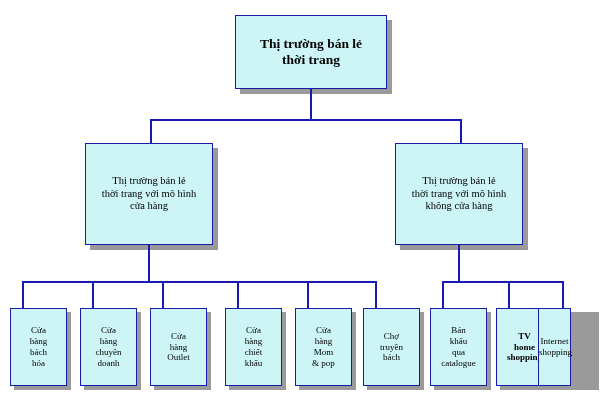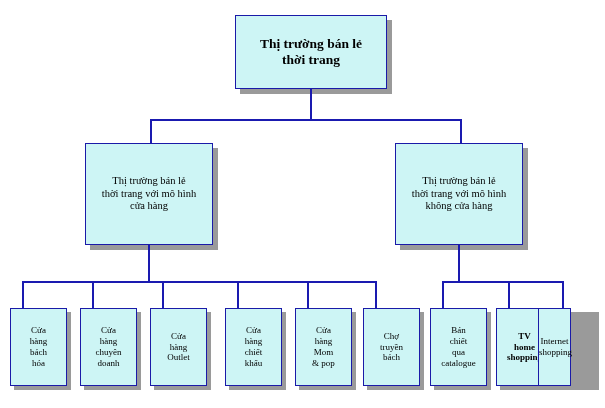--- a/index.html
+++ b/index.html
@@ -146,21 +146,21 @@
   <div class="box-shadow" style="left:367px; top:312px; width:57px; height:78px;"></div>
   <div class="box leaf-box" style="left:363px; top:308px; width:57px; height:78px;">
     <span class="txt">Chợ
 truyền
 bách</span>
   </div>
 
   <div class="box-shadow" style="left:434px; top:312px; width:57px; height:78px;"></div>
   <div class="box leaf-box" style="left:430px; top:308px; width:57px; height:78px;">
     <span class="txt">Bán
-chiết
+khấu
 qua
 catalogue</span>
   </div>
 
   <div class="box-shadow" style="left:500px; top:312px; width:57px; height:78px;"></div>
   <div class="box leaf-box" style="left:496px; top:308px; width:57px; height:78px;font-weight:bold;">
     <span class="txt">TV
 home
 shopping</span>
   </div>

